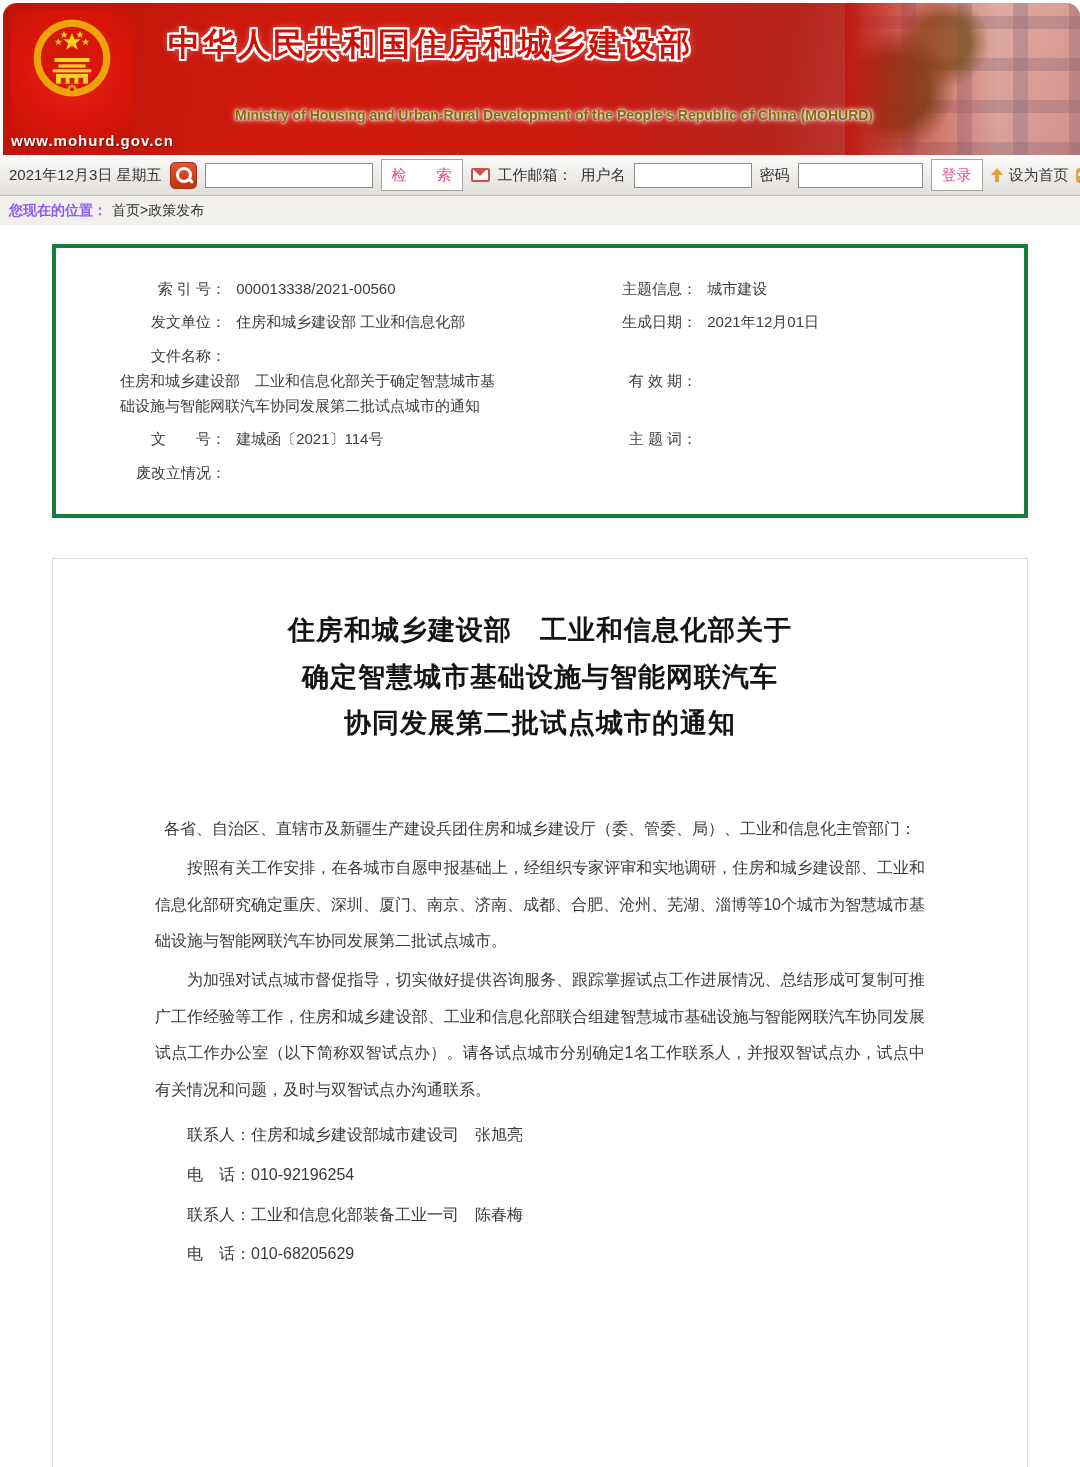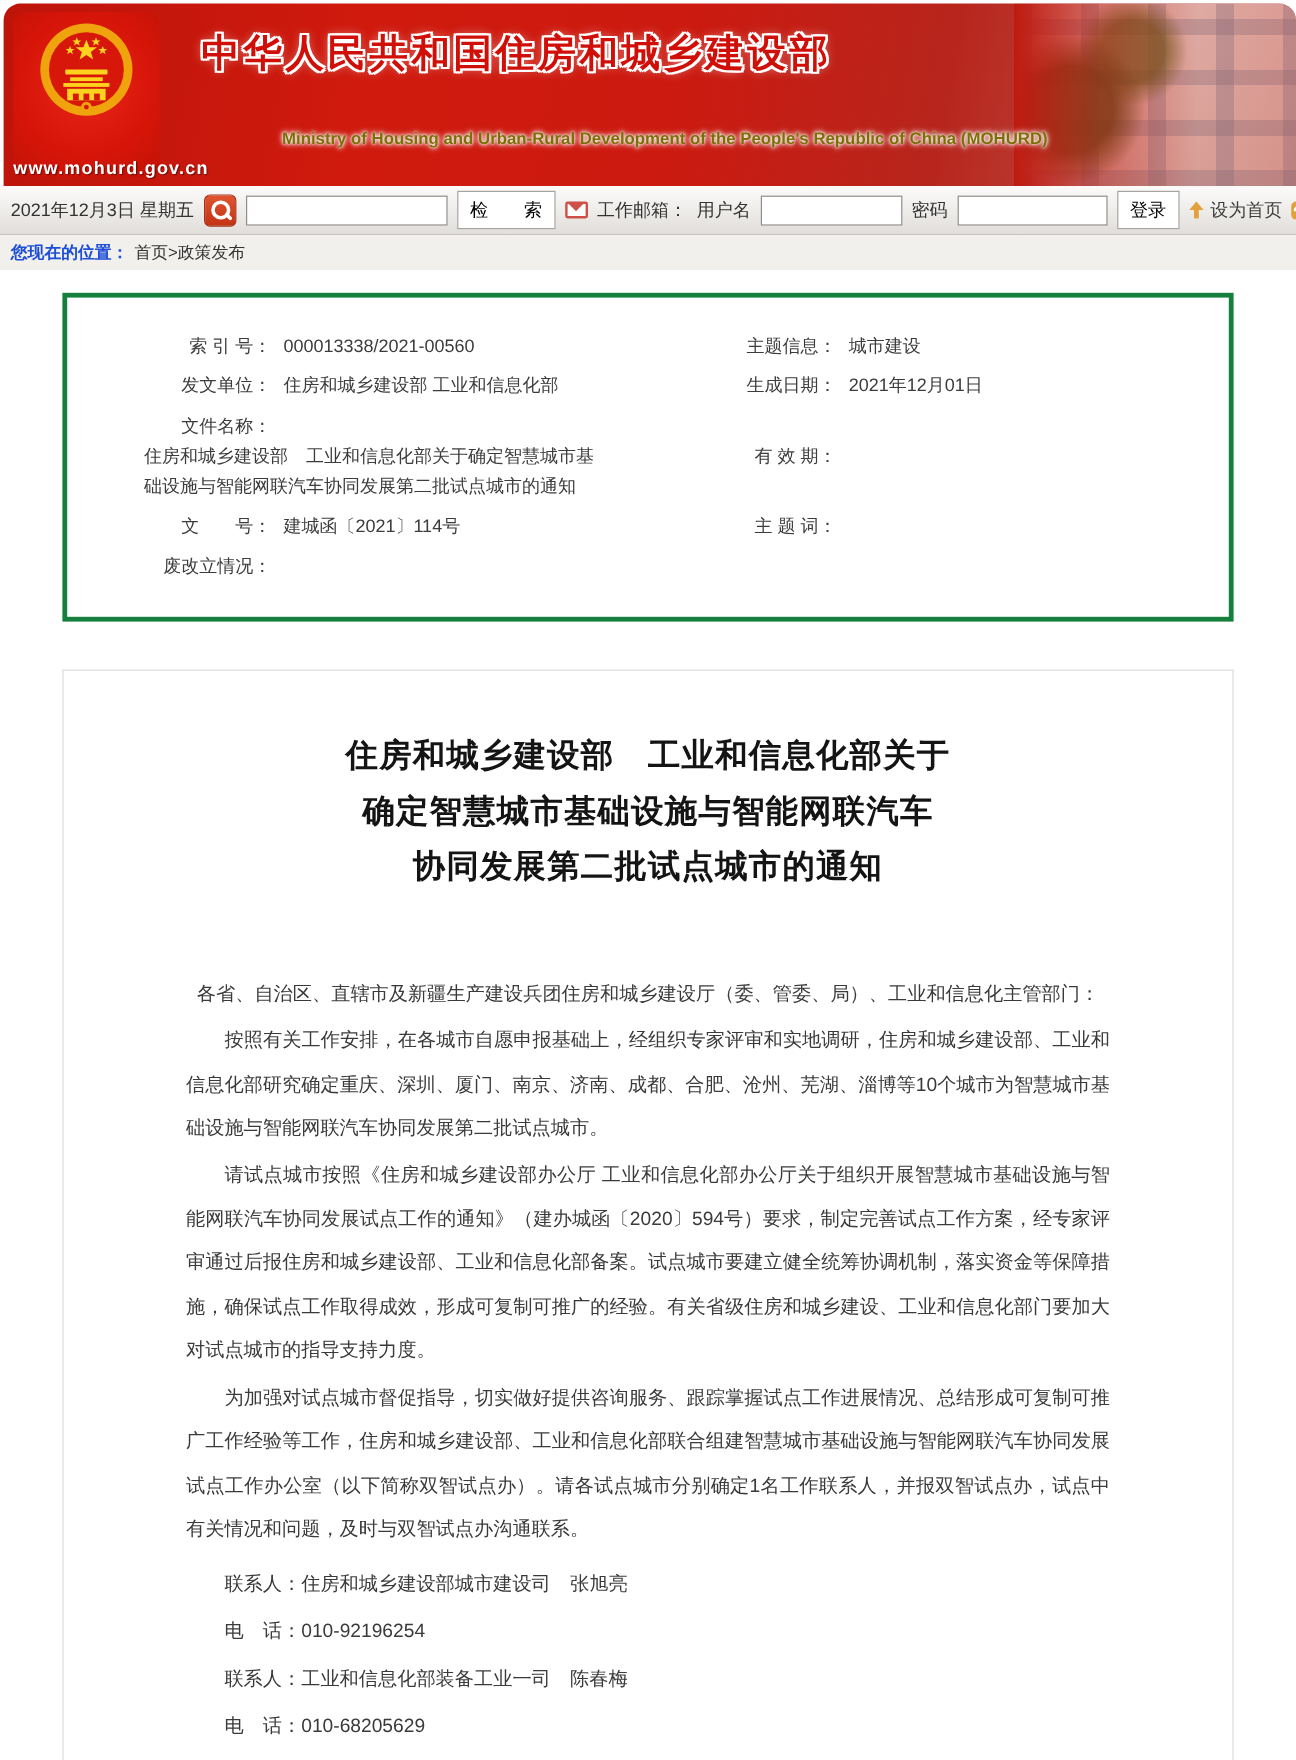--- a/index.html
+++ b/index.html
@@ -60,40 +60,40 @@
     width:27px; height:27px; border-radius:5px; border:1px solid #a53014;
     background:linear-gradient(#e0552f,#c43214); position:relative; cursor:pointer; flex:0 0 auto;
   }
   .search-btn::before { content:""; position:absolute; left:5px; top:4px; width:10px; height:10px; border:3px solid #fff; border-radius:50%; }
   .search-btn::after { content:""; position:absolute; left:16px; top:16px; width:7px; height:3px; background:#fff; border-radius:2px; transform:rotate(45deg); }
   .tb-input { height:25px; border:1px solid #8f8d8a; background:#fff; padding:0 4px; font-size:14px; }
   .search-input { width:168px; }
   .user-input { width:118px; }
   .pass-input { width:125px; }
   .tb-btn {
-    height:32px; background:#fff; border:1px solid #a6a3a0; font-size:15px; color:#000000;
+    height:32px; background:#fff; border:1px solid #a6a3a0; font-size:15px; color:#ec4899;
     padding:0 10px; cursor:pointer; white-space:pre;
   }
   .envelope-icon { width:19px; height:14px; border:2px solid #cf5048; border-radius:2px; background:#fff; position:relative; flex:0 0 auto; }
   .envelope-icon::before { content:""; position:absolute; left:0; top:-1px; width:0; height:0;
       border-left:7.5px solid transparent; border-right:7.5px solid transparent; border-top:7px solid #cf5048; }
   .tb-label { white-space:nowrap; }
   .right-links { margin-left:auto; display:flex; align-items:center; gap:7px; }
   .quick-link { display:flex; align-items:center; gap:5px; cursor:pointer; color:#3c3c3c; white-space:nowrap; }
   .up-arrow-icon { position:relative; width:13px; height:14px; flex:0 0 auto; }
   .up-arrow-icon::before { content:""; position:absolute; left:0; top:0; width:0; height:0;
       border-left:6.5px solid transparent; border-right:6.5px solid transparent; border-bottom:7px solid #e2a13c; }
   .up-arrow-icon::after { content:""; position:absolute; left:4.5px; top:6px; width:4px; height:8px; background:#e2a13c; }
   .newsite-icon { width:15px; height:15px; border-radius:4px; background:#e2a13c; position:relative; overflow:hidden; flex:0 0 auto; }
   .newsite-icon::before { content:""; position:absolute; left:2.5px; top:2.5px; width:8px; height:8px;
       border-radius:50%; border:2px solid #fff; border-left-color:transparent; transform:rotate(-45deg); }
 
   
   .breadcrumb { height:29px; background:#f2f0ed; display:flex; align-items:center; padding:0 9px; font-size:14px; }
-  .crumb-label { color:#1d4ed8; font-weight:bold; }
+  .crumb-label { color:#8b5cf6; font-weight:bold; }
   .crumb-path { color:#333; margin-left:5px; cursor:pointer; }
 
   
   .meta-box { margin:19px 52px 0; border:4px solid #15803d; background:#fff; padding:24px 26px 24px 40px; }
   .meta-grid { display:grid; grid-template-columns:56% 44%; align-items:center; font-size:15px; color:#3c3c3c; }
   .meta-cell { padding:4.5px 0; line-height:1.65; }
   .meta-cell.left { padding-left:18px; }
   .meta-label { display:inline-block; min-width:112px; text-align:right; white-space:pre; vertical-align:top; }
   .meta-label.r { min-width:96px; }
   .meta-value { display:inline-block; vertical-align:top; margin-left:6px; }
@@ -227,21 +227,20 @@
 <div class="doc-box">
   <div class="doc-title">
     <div>住房和城乡建设部　工业和信息化部关于</div>
     <div>确定智慧城市基础设施与智能网联汽车</div>
     <div>协同发展第二批试点城市的通知</div>
   </div>
 
   <p class="salutation">各省、自治区、直辖市及新疆生产建设兵团住房和城乡建设厅（委、管委、局）、工业和信息化主管部门：</p>
 
   <p class="para">按照有关工作安排，在各城市自愿申报基础上，经组织专家评审和实地调研，住房和城乡建设部、工业和信息化部研究确定重庆、深圳、厦门、南京、济南、成都、合肥、沧州、芜湖、淄博等10个城市为智慧城市基础设施与智能网联汽车协同发展第二批试点城市。</p>
-  <p class="para">请试点城市按照《住房和城乡建设部办公厅 工业和信息化部办公厅关于组织开展智慧城市基础设施与智能网联汽车协同发展试点工作的通知》（建办城函〔2020〕594号）要求，制定完善试点工作方案，经专家评审通过后报住房和城乡建设部、工业和信息化部备案。试点城市要建立健全统筹协调机制，落实资金等保障措施，确保试点工作取得成效，形成可复制可推广的经验。有关省级住房和城乡建设、工业和信息化部门要加大对试点城市的指导支持力度。</p>
   <p class="para">为加强对试点城市督促指导，切实做好提供咨询服务、跟踪掌握试点工作进展情况、总结形成可复制可推广工作经验等工作，住房和城乡建设部、工业和信息化部联合组建智慧城市基础设施与智能网联汽车协同发展试点工作办公室（以下简称双智试点办）。请各试点城市分别确定1名工作联系人，并报双智试点办，试点中有关情况和问题，及时与双智试点办沟通联系。</p>
 
   <p class="contact-line">联系人：住房和城乡建设部城市建设司　张旭亮</p>
   <p class="contact-line">电　话：010-92196254</p>
   <p class="contact-line">联系人：工业和信息化部装备工业一司　陈春梅</p>
   <p class="contact-line">电　话：010-68205629</p>
 
 </div>
 
 </body></html>

